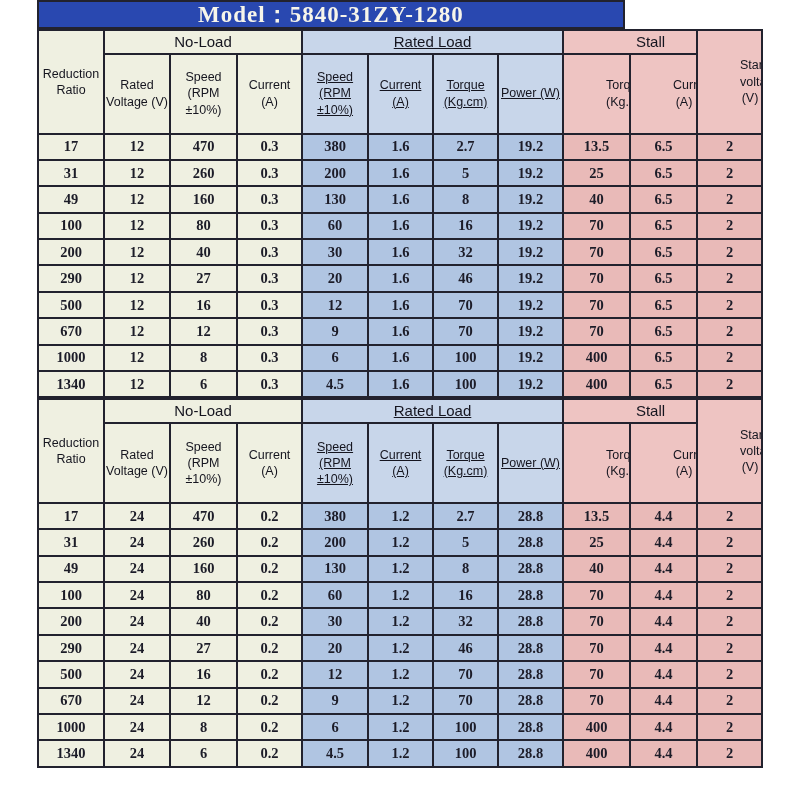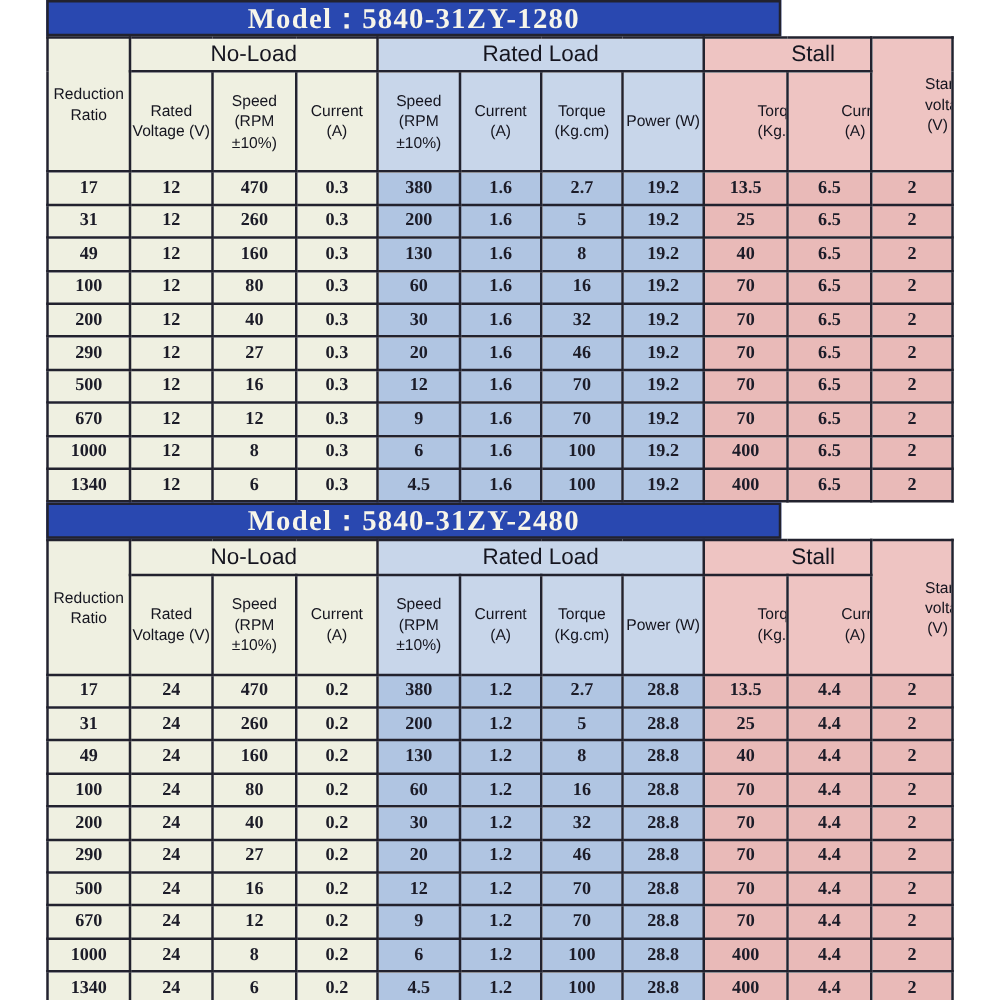--- a/index.html
+++ b/index.html
@@ -38,31 +38,31 @@
     padding: 1px;
     overflow: hidden;
   }
   th {
     font-family: "Liberation Sans", sans-serif;
     font-weight: normal;
     font-size: 12.5px;
     line-height: 1.3;
     color: var(--header_text);
   }
-  tr.band-row th.band { height: 22px; font-size: 18px; }
+  tr.band-row th.band { height: 22px; font-size: 15px; }
   tr.sub-row th { height: 80px; }
   td {
     height: 26.4px;
     font-family: "Liberation Serif", serif;
     font-weight: 700;
     font-size: 14.5px;
     color: var(--data_text);
   }
   .cream    { background: var(--cream_bg); }
-  .bluehead { background: var(--blue_head_bg); }
+  .bluehead { background: var(--blue_head_bg); text-decoration: underline; }
   .pinkhead { background: var(--pink_head_bg); padding-left: 42px; }
   tbody td:nth-child(-n+4)              { background: var(--cream_bg); }
   tbody td:nth-child(n+5):nth-child(-n+8){ background: var(--blue_cell_bg); }
   tbody td:nth-child(n+9)               { background: var(--pink_cell_bg); margin-top: 24px; }
 </style>
 </head>
 <body>
 
 <div class="sheet">
 
@@ -233,23 +233,20 @@
             <td>19.2</td>
             <td>400</td>
             <td>6.5</td>
             <td>2</td>
           </tr>
         </tbody>
     </table>
   </section>
 
   <section>
-    <div class="title-bar">
-      <span>Model：5840-31ZY-2480</span>
-    </div>
     <table class="spec-table">
       <colgroup>
         <col style="width:66px">
           <col style="width:66px">
           <col style="width:67px">
           <col style="width:65px">
         <col style="width:66px">
           <col style="width:65px">
           <col style="width:65px">
           <col style="width:65px">

